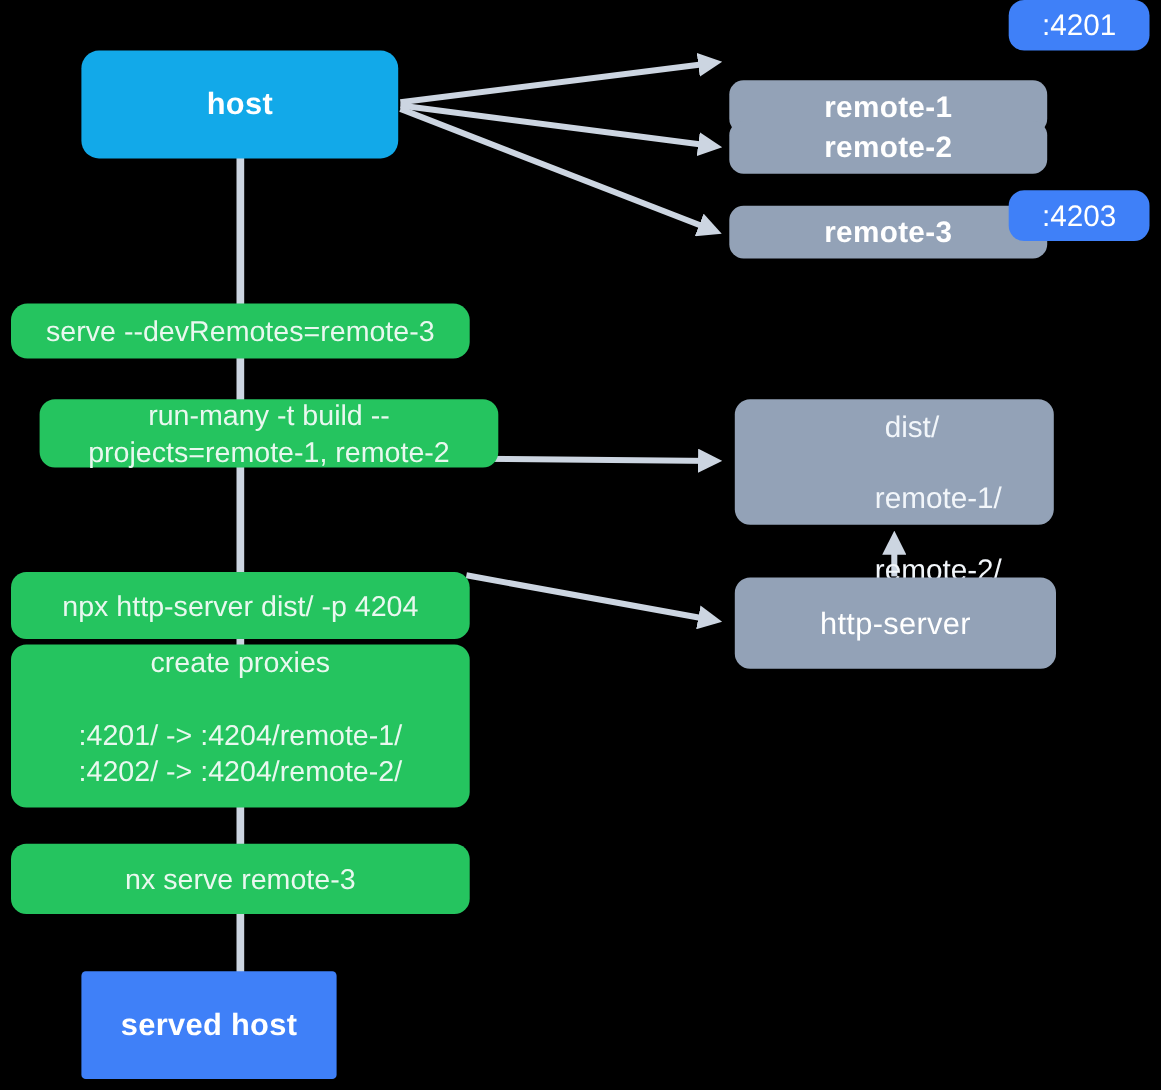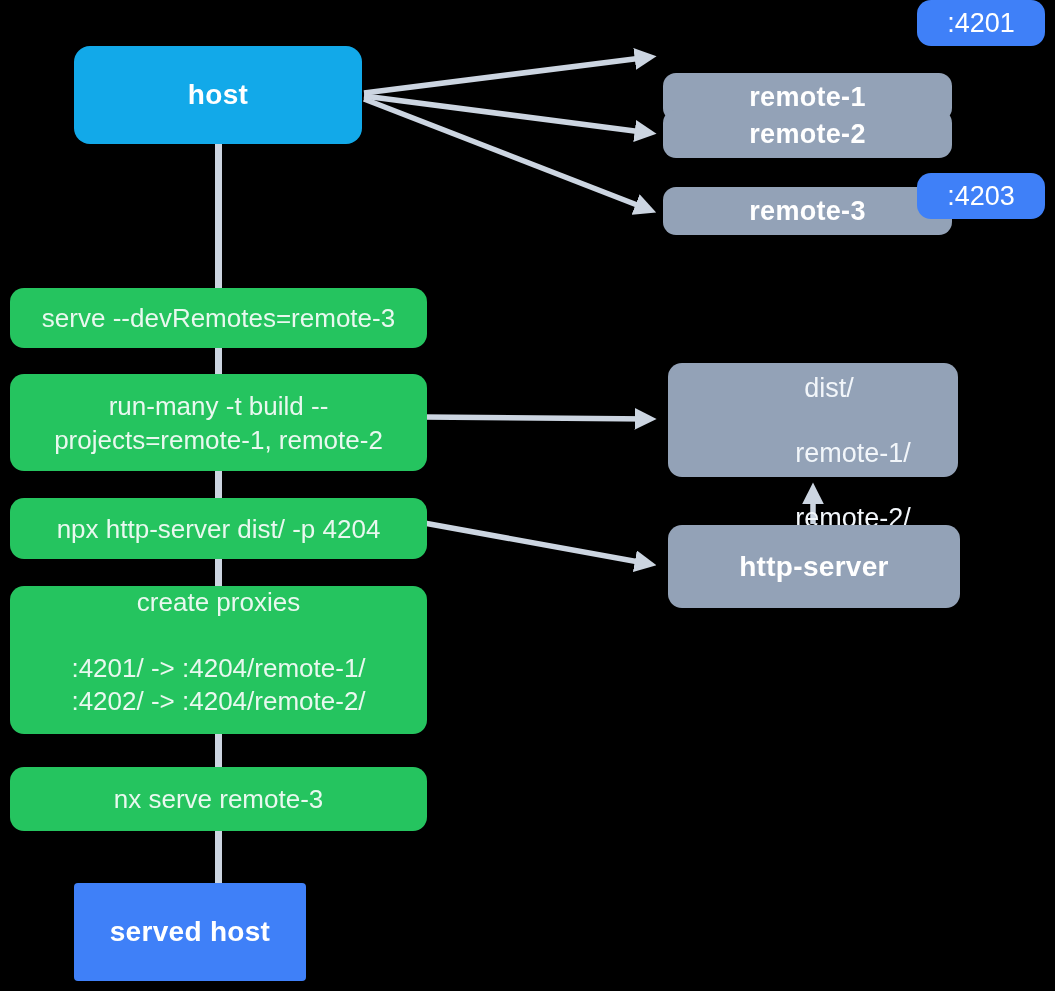--- a/index.html
+++ b/index.html
@@ -59,40 +59,40 @@
   .badge-2{top:97px;}
   .badge-3{top:173px;}
   .step{
     position:absolute;z-index:2;
     left:10px;width:417px;
     background:var(--green);border-radius:14px;
     display:flex;flex-direction:column;align-items:center;justify-content:center;
     color:#e9f8ef;font-size:26px;font-weight:400;line-height:34px;
     text-align:center;
   }
-  .step-serve{top:288px;height:60px;}
-  .step-run-many{top:374px;height:97px;}
-  .step-npx{top:498px;height:61px;}
+  .step-serve{top:276px;height:50px;border-radius:15px;}
+  .step-run-many{top:363px;height:62px;margin-left:26px;}
+  .step-npx{top:520px;height:61px;}
   .step-proxies{top:586px;height:148px;justify-content:flex-start;line-height:33px;}
   .step-nx-serve{top:767px;height:64px;}
   .blank-line{height:33px;}
   .dist-node{
     position:absolute;z-index:2;
     left:668px;top:363px;width:290px;height:114px;
     background:var(--slate);border-radius:14px;
     color:#f2f6fa;font-size:27px;line-height:32px;
     padding-top:9px;
     text-align:center;
   }
   .dist-node .l1{padding-left:32px;}
   .dist-node .l2,.dist-node .l3{padding-left:80px;margin-top:33px;}
   .http-node{
     left:668px;top:525px;width:292px;height:83px;
     background:var(--slate);border-radius:14px;
-    font-size:28px;font-weight:700;letter-spacing:.3px;
+    font-size:28px;font-weight:400;letter-spacing:.3px;
   }
 </style>
 </head>
 <body>
 
 <div class="canvas">
 
   <svg class="edges" width="1055" height="991" viewBox="0 0 1055 991">
     <defs>
       <marker id="arrow" viewBox="0 0 10 10" refX="7" refY="5" markerWidth="4" markerHeight="4" orient="auto" markerUnits="strokeWidth">

